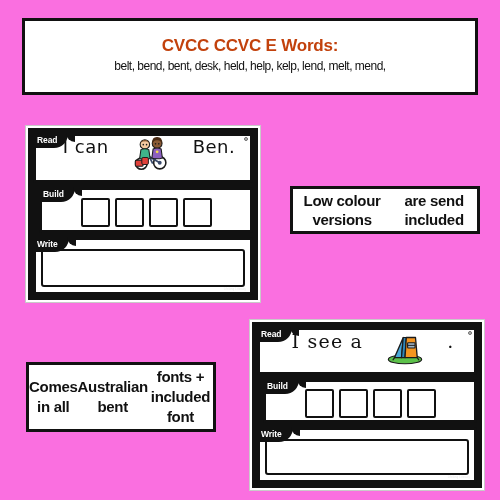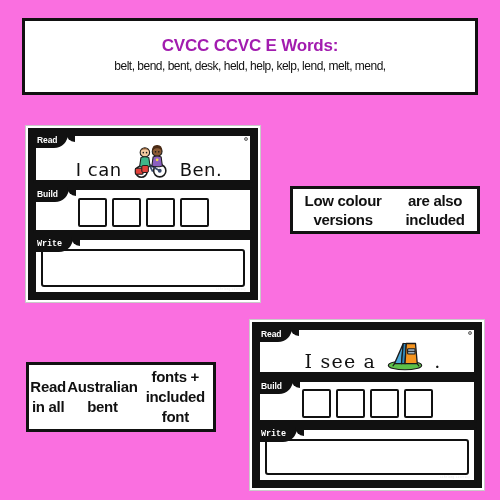--- a/index.html
+++ b/index.html
@@ -36,21 +36,21 @@
     display: flex;
     flex-direction: column;
     align-items: center;
     justify-content: center;
     padding: 3px 4px 4px 4px;
   }
   .header-title {
     font-weight: bold;
     font-size: 17px;
     line-height: 20px;
-    color: #a21caf;
+    color: #c2410c;
     letter-spacing: -0.2px;
     white-space: nowrap;
   }
   .header-line {
     font-size: 12px;
     line-height: 21px;
     color: #111;
     letter-spacing: -0.5px;
     white-space: nowrap;
   }
@@ -69,22 +69,22 @@
   .card-1 { left: 26px; top: 126px; width: 234px; height: 176px; }
   .card-2 { left: 250px; top: 320px; width: 234px; height: 170px; }
 
   .section {
     position: relative;
     background: #ffffff;
     border: 3px solid #111111;
     border-radius: 3px;
   }
   .sec-read  { height: 50px; }
-  .sec-build { height: 46px; }
-  .sec-write { flex: 1; font-family: Liberation Mono, monospace; }
+  .sec-build { height: 46px; margin-left: 6px; }
+  .sec-write { flex: 1; }
 
   .card-2 .sec-read  { height: 48px; }
   .card-2 .sec-build { height: 44px; }
 
   
   .sec-tab {
     position: absolute;
     left: -3px;
     top: -3px;
     height: 15px;
@@ -120,23 +120,23 @@
     background: #bdbdbd;
     border: 1px solid #6d6d6d;
     z-index: 3;
   }
 
   
   .sentence {
     position: absolute;
     inset: 0;
     display: flex;
-    align-items: flex-end;
+    align-items: flex-start;
     justify-content: center;
-    gap: 8px;
+    gap: 21px;
     padding-left: 20px;
     padding-right: 8px;
   }
   .sent-text {
     font-size: 19px;
     color: #111;
     white-space: nowrap;
     letter-spacing: 0.5px;
   }
   .font-print  { font-family: "DejaVu Sans", sans-serif; font-size: 18px; letter-spacing: 0.5px; }
@@ -312,22 +312,22 @@
 
     <div class="section sec-write">
       <div class="sec-tab">Write</div>
       <div class="write-area"></div>
       <div class="watermark">Lifelong Literacy</div>
     </div>
   </div>
 
   <div class="note note-low">
     <div>Low colour versions</div>
-    <div>are also included</div>
+    <div>are send included</div>
   </div>
 
   <div class="note note-fonts">
-    <div>Read in all</div>
+    <div>Comes in all</div>
     <div>Australian bent</div>
     <div>fonts + included font</div>
   </div>
 
 </div>
 
 </body></html>

